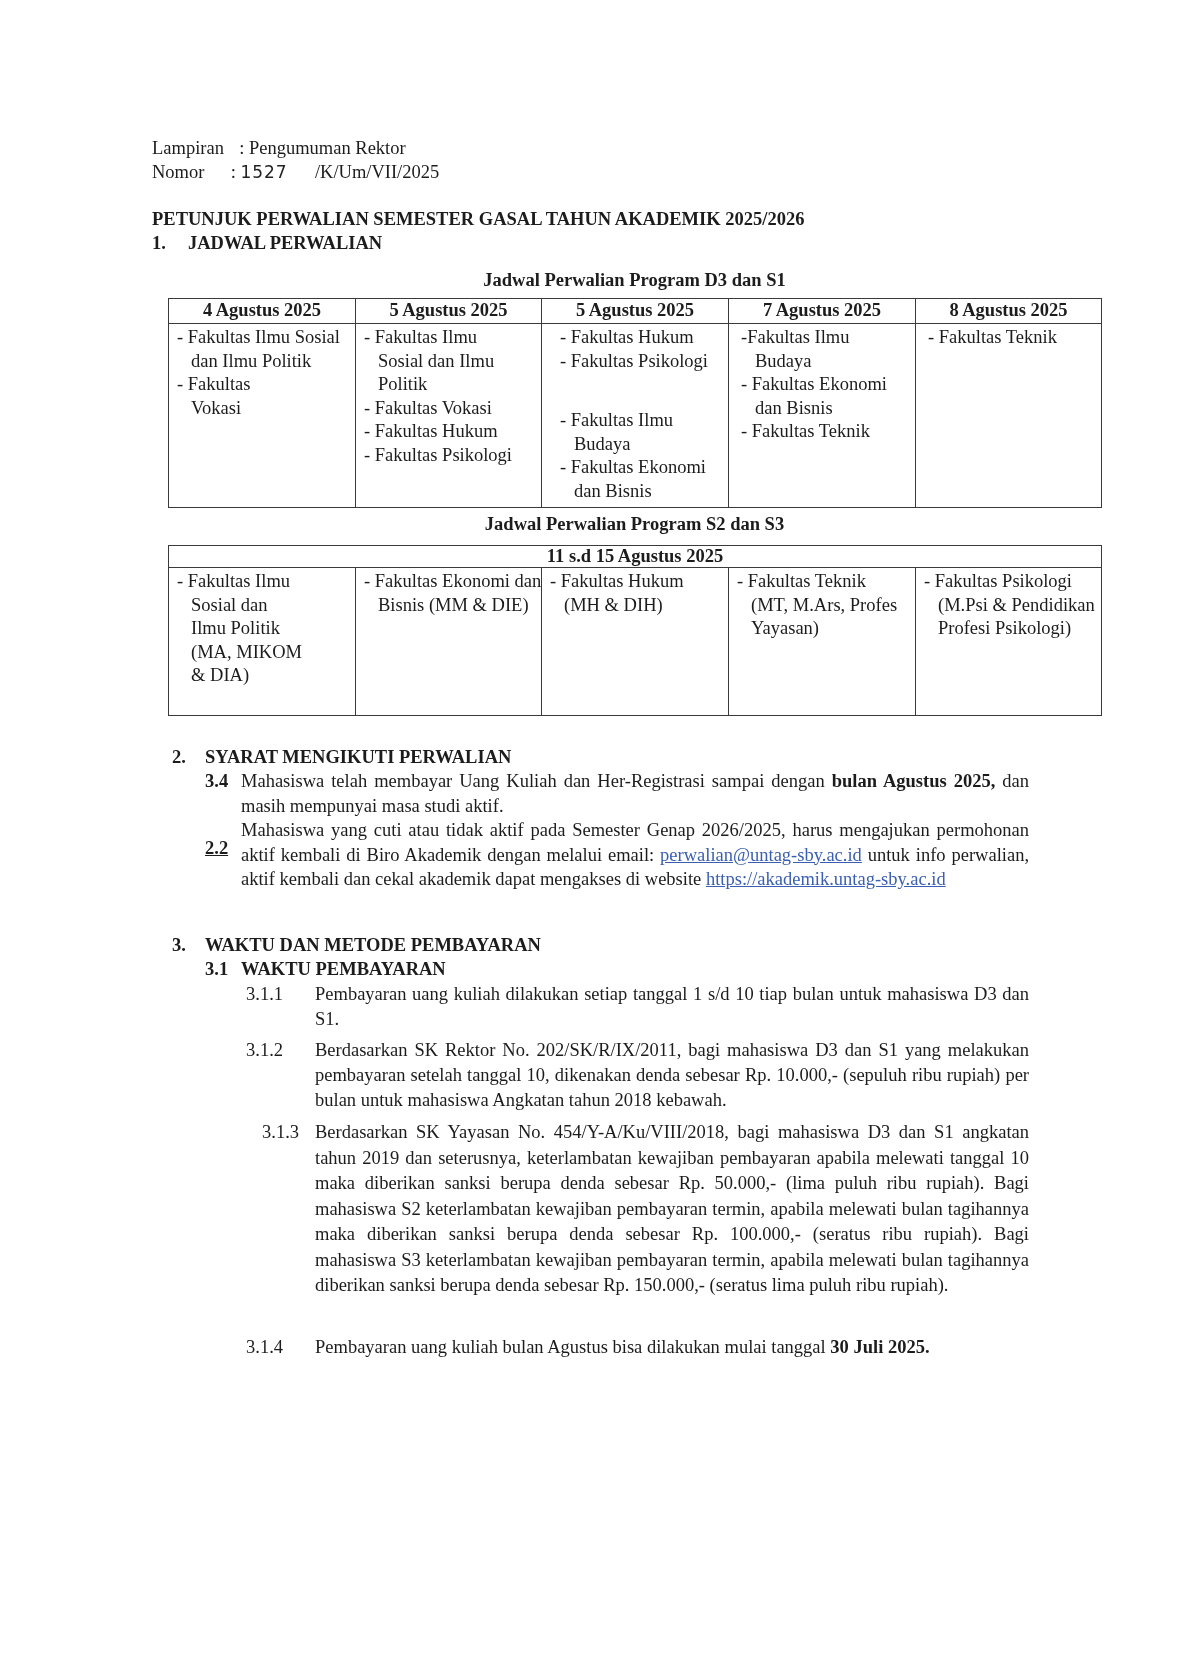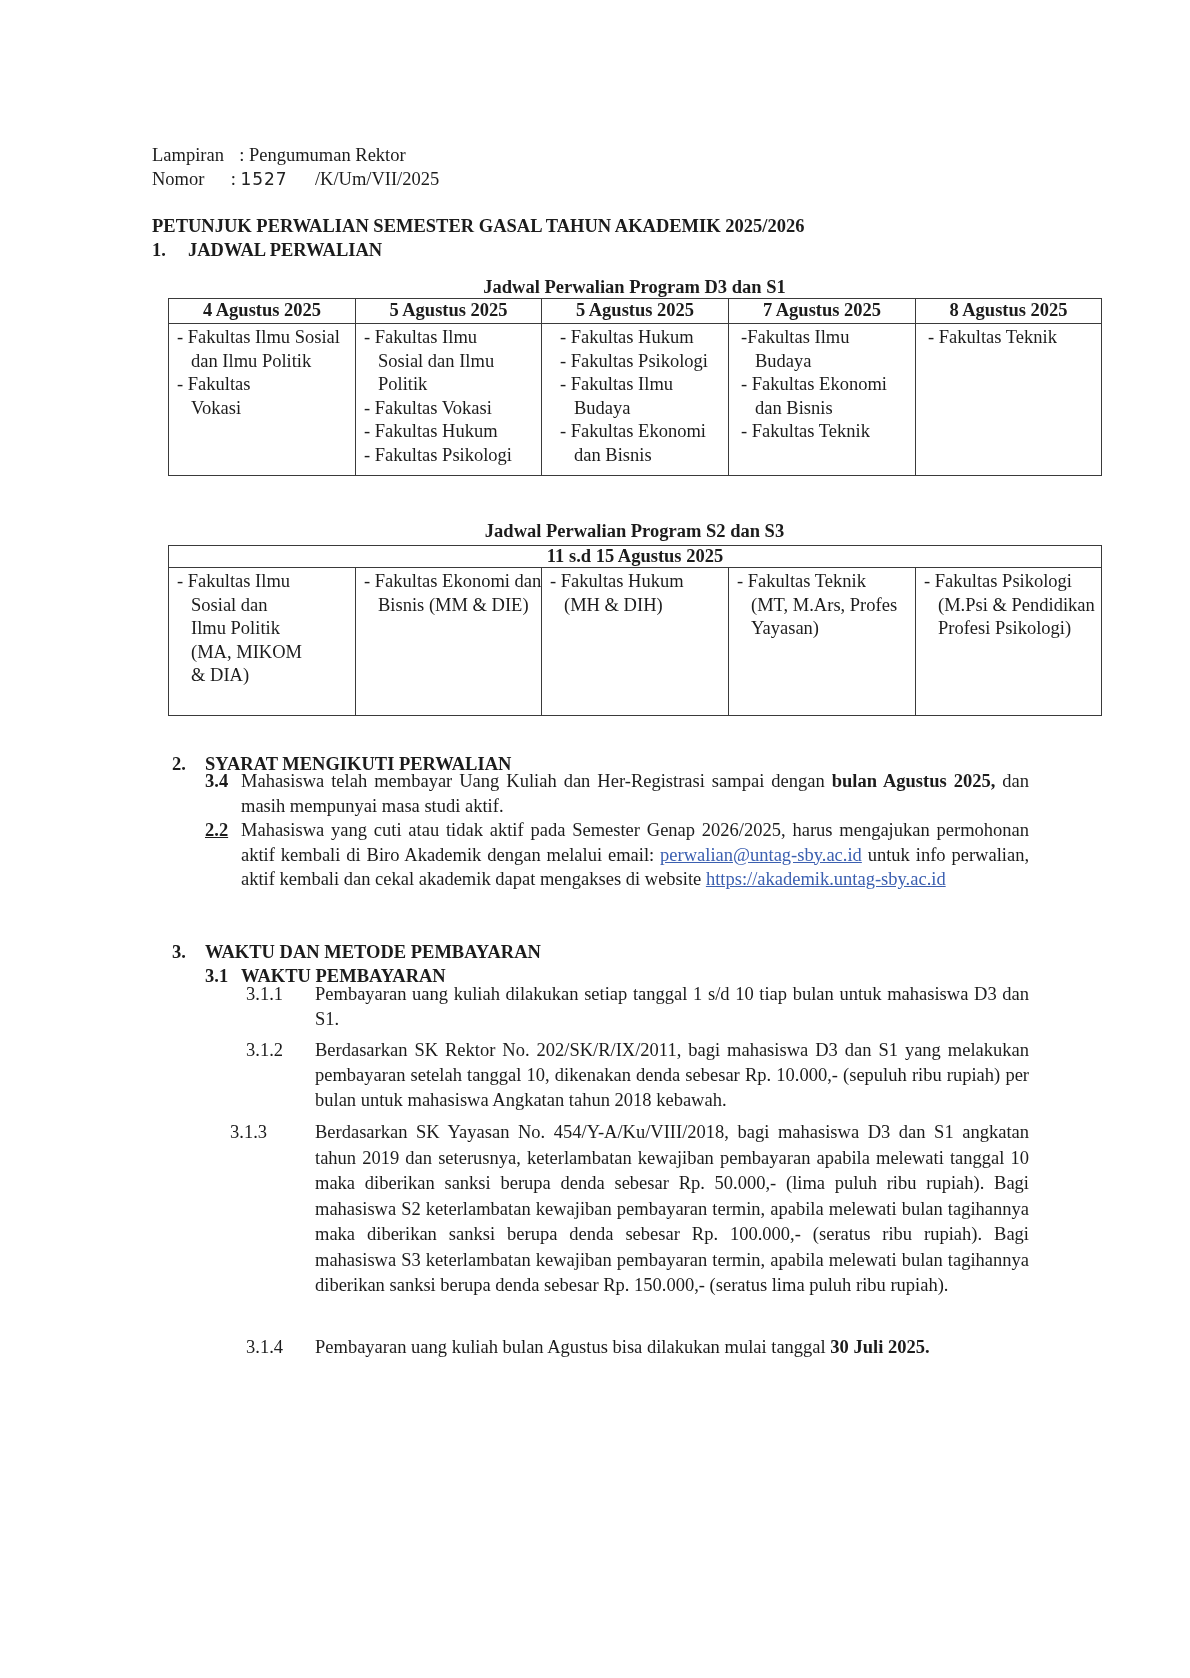--- a/index.html
+++ b/index.html
@@ -1,18 +1,18 @@
 <!DOCTYPE html>
 <html><head>
 <meta charset="utf-8">
 <style>
   html, body { margin:0; padding:0; background:#ffffff; }
   body { width:1190px; height:1678px; position:relative; overflow:hidden;
          font-family:"Liberation Serif", "DejaVu Serif", serif; color:#1c1c1c; font-size:18.5px; }
-  .abs { position:absolute; white-space:nowrap; line-height:24px;margin-top:7px; }
+  .abs { position:absolute; white-space:nowrap; line-height:24px; }
   .b { font-weight:bold; }
   .hand { font-family:"DejaVu Sans", sans-serif; font-size:17px; letter-spacing:1px; color:#222;text-align:right; }
   table { position:absolute; border-collapse:collapse; table-layout:fixed; }
   td, th { border:1.5px solid #3a3a3a; vertical-align:top; padding:0; font-size:18.5px; line-height:23.5px; }
   th { font-weight:bold; text-align:center; height:24px; line-height:23px; }
   .cell { padding:2px 6px 4px 8px; }
   .item { padding-left:14px; text-indent:-14px; white-space:normal; }
   .link { color:#3b5fb0; text-decoration:underline; }
   .para { position:absolute; line-height:24.5px; text-align:justify; white-space:normal; }
   .num { position:absolute; line-height:24.5px; }
@@ -68,21 +68,21 @@
       <div class="item" style="width:140px;">- Fakultas Ilmu Sosial dan Ilmu Politik</div>
       <div class="item">- Fakultas Vokasi</div>
       <div class="item">- Fakultas Hukum</div>
       <div class="item">- Fakultas Psikologi</div>
     </div>
         </td>
     <td>
           <div class="cell" style="padding-left:18px;">
       <div class="item">- Fakultas Hukum</div>
       <div class="item">- Fakultas Psikologi</div>
-      <div class="item" style="width:120px;">- Fakultas Ilmu Budaya</div>
+      <div class="item" style="width:120px;margin-top:36px;">- Fakultas Ilmu Budaya</div>
       <div class="item" style="width:150px;">- Fakultas Ekonomi dan Bisnis</div>
     </div>
         </td>
     <td>
           <div class="cell" style="padding-left:12px;">
       <div class="item" style="width:120px;">-Fakultas Ilmu Budaya</div>
       <div class="item" style="width:160px;">- Fakultas Ekonomi dan Bisnis</div>
       <div class="item">- Fakultas Teknik</div>
     </div>
         </td>
@@ -141,37 +141,37 @@
 
 <div class="abs b" style="left:172px; top:745px;">
   <span style="display:inline-block; width:33px;">2.</span><span>SYARAT MENGIKUTI PERWALIAN</span>
 </div>
 
 <div class="num b" style="left:205px; top:769px;">3.4</div>
 <div class="para" style="left:241px; top:769px; width:788px;">
   <span>Mahasiswa telah membayar Uang Kuliah dan Her-Registrasi sampai dengan </span><b>bulan Agustus 2025,</b><span> dan masih mempunyai masa studi aktif.</span>
 </div>
 
-<div class="num b" style="left:205px; top:818px;text-decoration:underline;">2.2</div>
+<div class="num b" style="left:205px; top:836px;text-decoration:underline;">2.2</div>
 <div class="para" style="left:241px; top:818px; width:788px;">
   <span>Mahasiswa yang cuti atau tidak aktif pada Semester Genap 2026/2025, harus mengajukan permohonan aktif kembali di Biro Akademik dengan melalui email: </span><span class="link">perwalian@untag-sby.ac.id</span><span> untuk info perwalian, aktif kembali dan cekal akademik dapat mengakses di website </span><span class="link">https://akademik.untag-sby.ac.id</span>
 </div>
 
 <div class="abs b" style="left:172px; top:933px;">
   <span style="display:inline-block; width:33px;">3.</span><span>WAKTU DAN METODE PEMBAYARAN</span>
 </div>
 <div class="abs b" style="left:205px; top:957px;">
   <span style="display:inline-block; width:36px;">3.1</span><span>WAKTU PEMBAYARAN</span>
 </div>
 
 <div class="num" style="left:246px; top:982px;">3.1.1</div>
 <div class="para" style="left:315px; top:982px; width:714px; line-height:25px;">Pembayaran uang kuliah dilakukan setiap tanggal 1 s/d 10 tiap bulan untuk mahasiswa D3 dan S1.</div>
 
 <div class="num" style="left:246px; top:1038px;">3.1.2</div>
 <div class="para" style="left:315px; top:1038px; width:714px; line-height:25px;">Berdasarkan SK Rektor No. 202/SK/R/IX/2011, bagi mahasiswa D3 dan S1 yang melakukan pembayaran setelah tanggal 10, dikenakan denda sebesar Rp. 10.000,- (sepuluh ribu rupiah) per bulan untuk mahasiswa Angkatan tahun 2018 kebawah.</div>
 
-<div class="num" style="left:230px; top:1120px;">3.1.3</div>
+<div class="num" style="left:262px; top:1120px;">3.1.3</div>
 <div class="para" style="left:315px; top:1120px; width:714px; line-height:25.5px;">Berdasarkan SK Yayasan No. 454/Y-A/Ku/VIII/2018, bagi mahasiswa D3 dan S1 angkatan tahun 2019 dan seterusnya, keterlambatan kewajiban pembayaran apabila melewati tanggal 10 maka diberikan sanksi berupa denda sebesar Rp. 50.000,- (lima puluh ribu rupiah). Bagi mahasiswa S2 keterlambatan kewajiban pembayaran termin, apabila melewati bulan tagihannya maka diberikan sanksi berupa denda sebesar Rp. 100.000,- (seratus ribu rupiah). Bagi mahasiswa S3 keterlambatan kewajiban pembayaran termin, apabila melewati bulan tagihannya diberikan sanksi berupa denda sebesar Rp. 150.000,- (seratus lima puluh ribu rupiah).</div>
 
 <div class="num" style="left:246px; top:1335px;">3.1.4</div>
 <div class="para" style="left:315px; top:1335px; width:740px; white-space:nowrap;">
   <span>Pembayaran uang kuliah bulan Agustus bisa dilakukan mulai tanggal </span><b>30 Juli 2025.</b>
 </div>
 
 </body></html>

